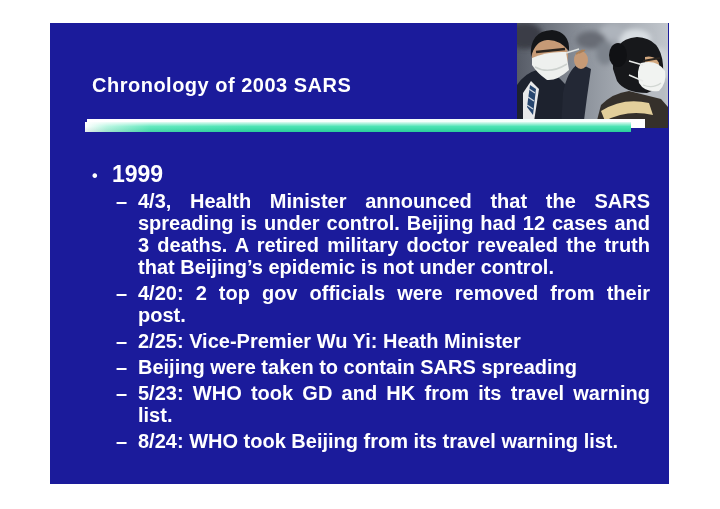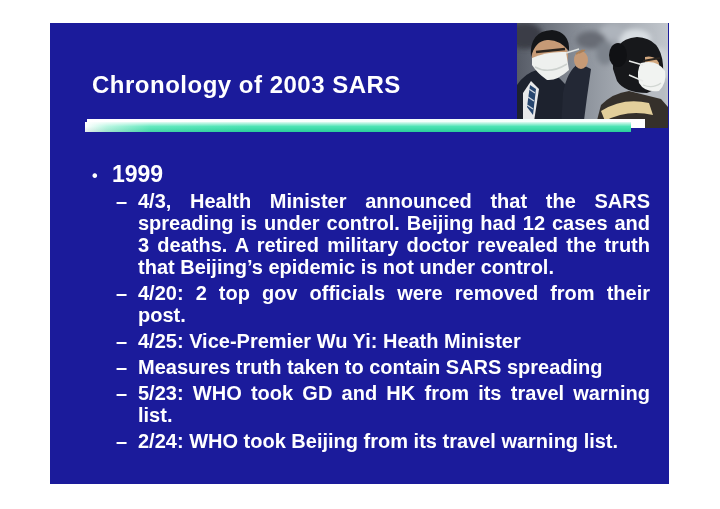--- a/index.html
+++ b/index.html
@@ -24,21 +24,21 @@
     width: 619px;
     height: 461px;
     background: #1b1b9b;
   }
   .slide-title {
     position: absolute;
     left: 42px;
     top: 46px;
     margin: 0;
     color: #ffffff;
-    font-size: 24px;
+    font-size: 20px;
     line-height: 32px;
     font-weight: bold;
     letter-spacing: 0.5px;
     white-space: nowrap;
     z-index: 4;
   }
   .photo {
     position: absolute;
     left: 467px;
     top: 0;
@@ -180,33 +180,33 @@
         <span>4/3, Health Minister announced that the SARS spreading is under control. Beijing had 12 cases and 3 deaths. A retired military doctor revealed the truth that Beijing’s epidemic is not under control.</span>
       </div>
 
       <div class="l2">
         <span class="dash">–</span>
         <span>4/20:  2 top gov officials were removed from their post.</span>
       </div>
 
       <div class="l2">
         <span class="dash">–</span>
-        <span>4/25: Vice-Premier Wu Yi: Heath Minister</span>
-      </div>
-
-      <div class="l2">
-        <span class="dash">–</span>
-        <span>Measures truth taken to contain SARS spreading</span>
+        <span>2/25: Vice-Premier Wu Yi: Heath Minister</span>
+      </div>
+
+      <div class="l2">
+        <span class="dash">–</span>
+        <span>Beijing were taken to contain SARS spreading</span>
       </div>
 
       <div class="l2">
         <span class="dash">–</span>
         <span>5/23: WHO took GD and HK from its travel warning list.</span>
       </div>
 
       <div class="l2">
         <span class="dash">–</span>
-        <span>2/24: WHO took Beijing from its travel warning list.</span>
+        <span>8/24: WHO took Beijing from its travel warning list.</span>
       </div>
 
     </div>
   </div>
 </div>
 
 </body></html>

